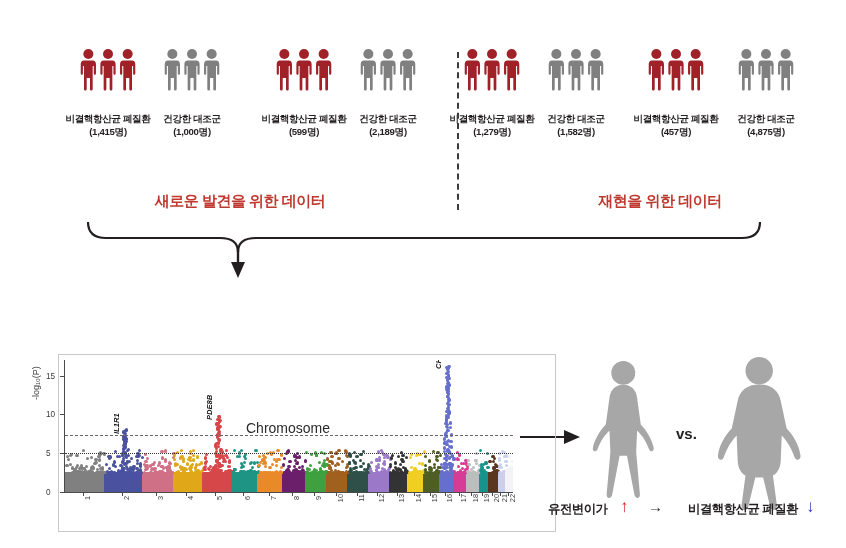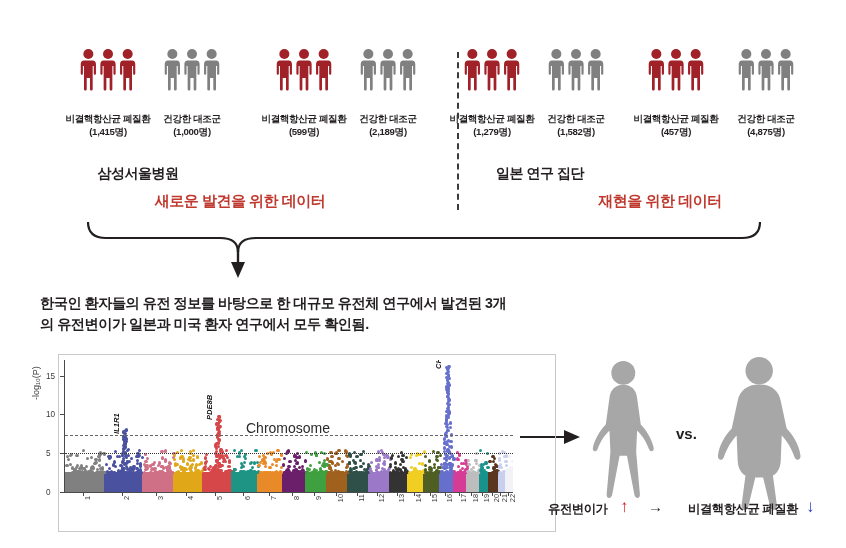--- a/index.html
+++ b/index.html
@@ -344,40 +344,37 @@
     </g>
   </svg>
         </div>
        <div class="plabel">건강한 대조군</div>
        <div class="pcount">(4,875명)</div>
       </div>
     </div>
 
   <div class="vdivider"></div>
 
-  <div class="cohort" style="left:48px;top:165px;width:180px;">삼성서울병원</div>
-  <div class="cohort" style="left:450px;top:165px;width:180px;">일본 연구 집단</div>
 
   <div class="redcap" style="left:60px;top:192px;width:360px;">새로운 발견을 위한 데이터</div>
   <div class="redcap" style="left:510px;top:192px;width:300px;">재현을 위한 데이터</div>
 
   <svg class="overlay">
 
     <path d="M88,222 Q88,238 106,238 L220,238 Q238,238 238,252" fill="none" stroke="#231f20" stroke-width="2.2"></path>
 
     <path d="M760,222 Q760,238 742,238 L256,238 Q238,238 238,252" fill="none" stroke="#231f20" stroke-width="2.2"></path>
 
     <line x1="238" y1="248" x2="238" y2="268" stroke="#231f20" stroke-width="2.4"></line>
     <polygon points="238,278 231,262 245,262" fill="#231f20"></polygon>
 
     <line x1="520" y1="437" x2="568" y2="437" stroke="#231f20" stroke-width="2.2"></line>
     <polygon points="580,437 564,430 564,444" fill="#231f20"></polygon>
   </svg>
 
-  <div class="btext" style="left:40px;top:293px;width:470px;">한국인 환자들의 유전 정보를 바탕으로 한 대규모 유전체 연구에서 발견된 3개의 유전변이가 일본과 미국 환자 연구에서 모두 확인됨.</div>
 
   <div class="plotwrap">
     <div class="plotframe"></div>
     <div class="yaxis-label">-log₁₀(P)</div>
     <div class="plotbox" id="plotbox">
         <div class="chrblock" style="left: 0px; width: 38.8142px; height: 20.1882px; background: rgb(128, 128, 128);"></div>
         <div class="chrblock" style="left: 38.8142px; width: 37.8789px; height: 20.1882px; background: rgb(74, 82, 160);"></div>
         <div class="chrblock" style="left: 76.6931px; width: 30.8643px; height: 20.1882px; background: rgb(208, 112, 134);"></div>
         <div class="chrblock" style="left: 107.557px; width: 29.6173px; height: 20.1882px; background: rgb(224, 167, 25);"></div>
         <div class="chrblock" style="left: 137.175px; width: 28.3702px; height: 20.1882px; background: rgb(214, 71, 74);"></div>

